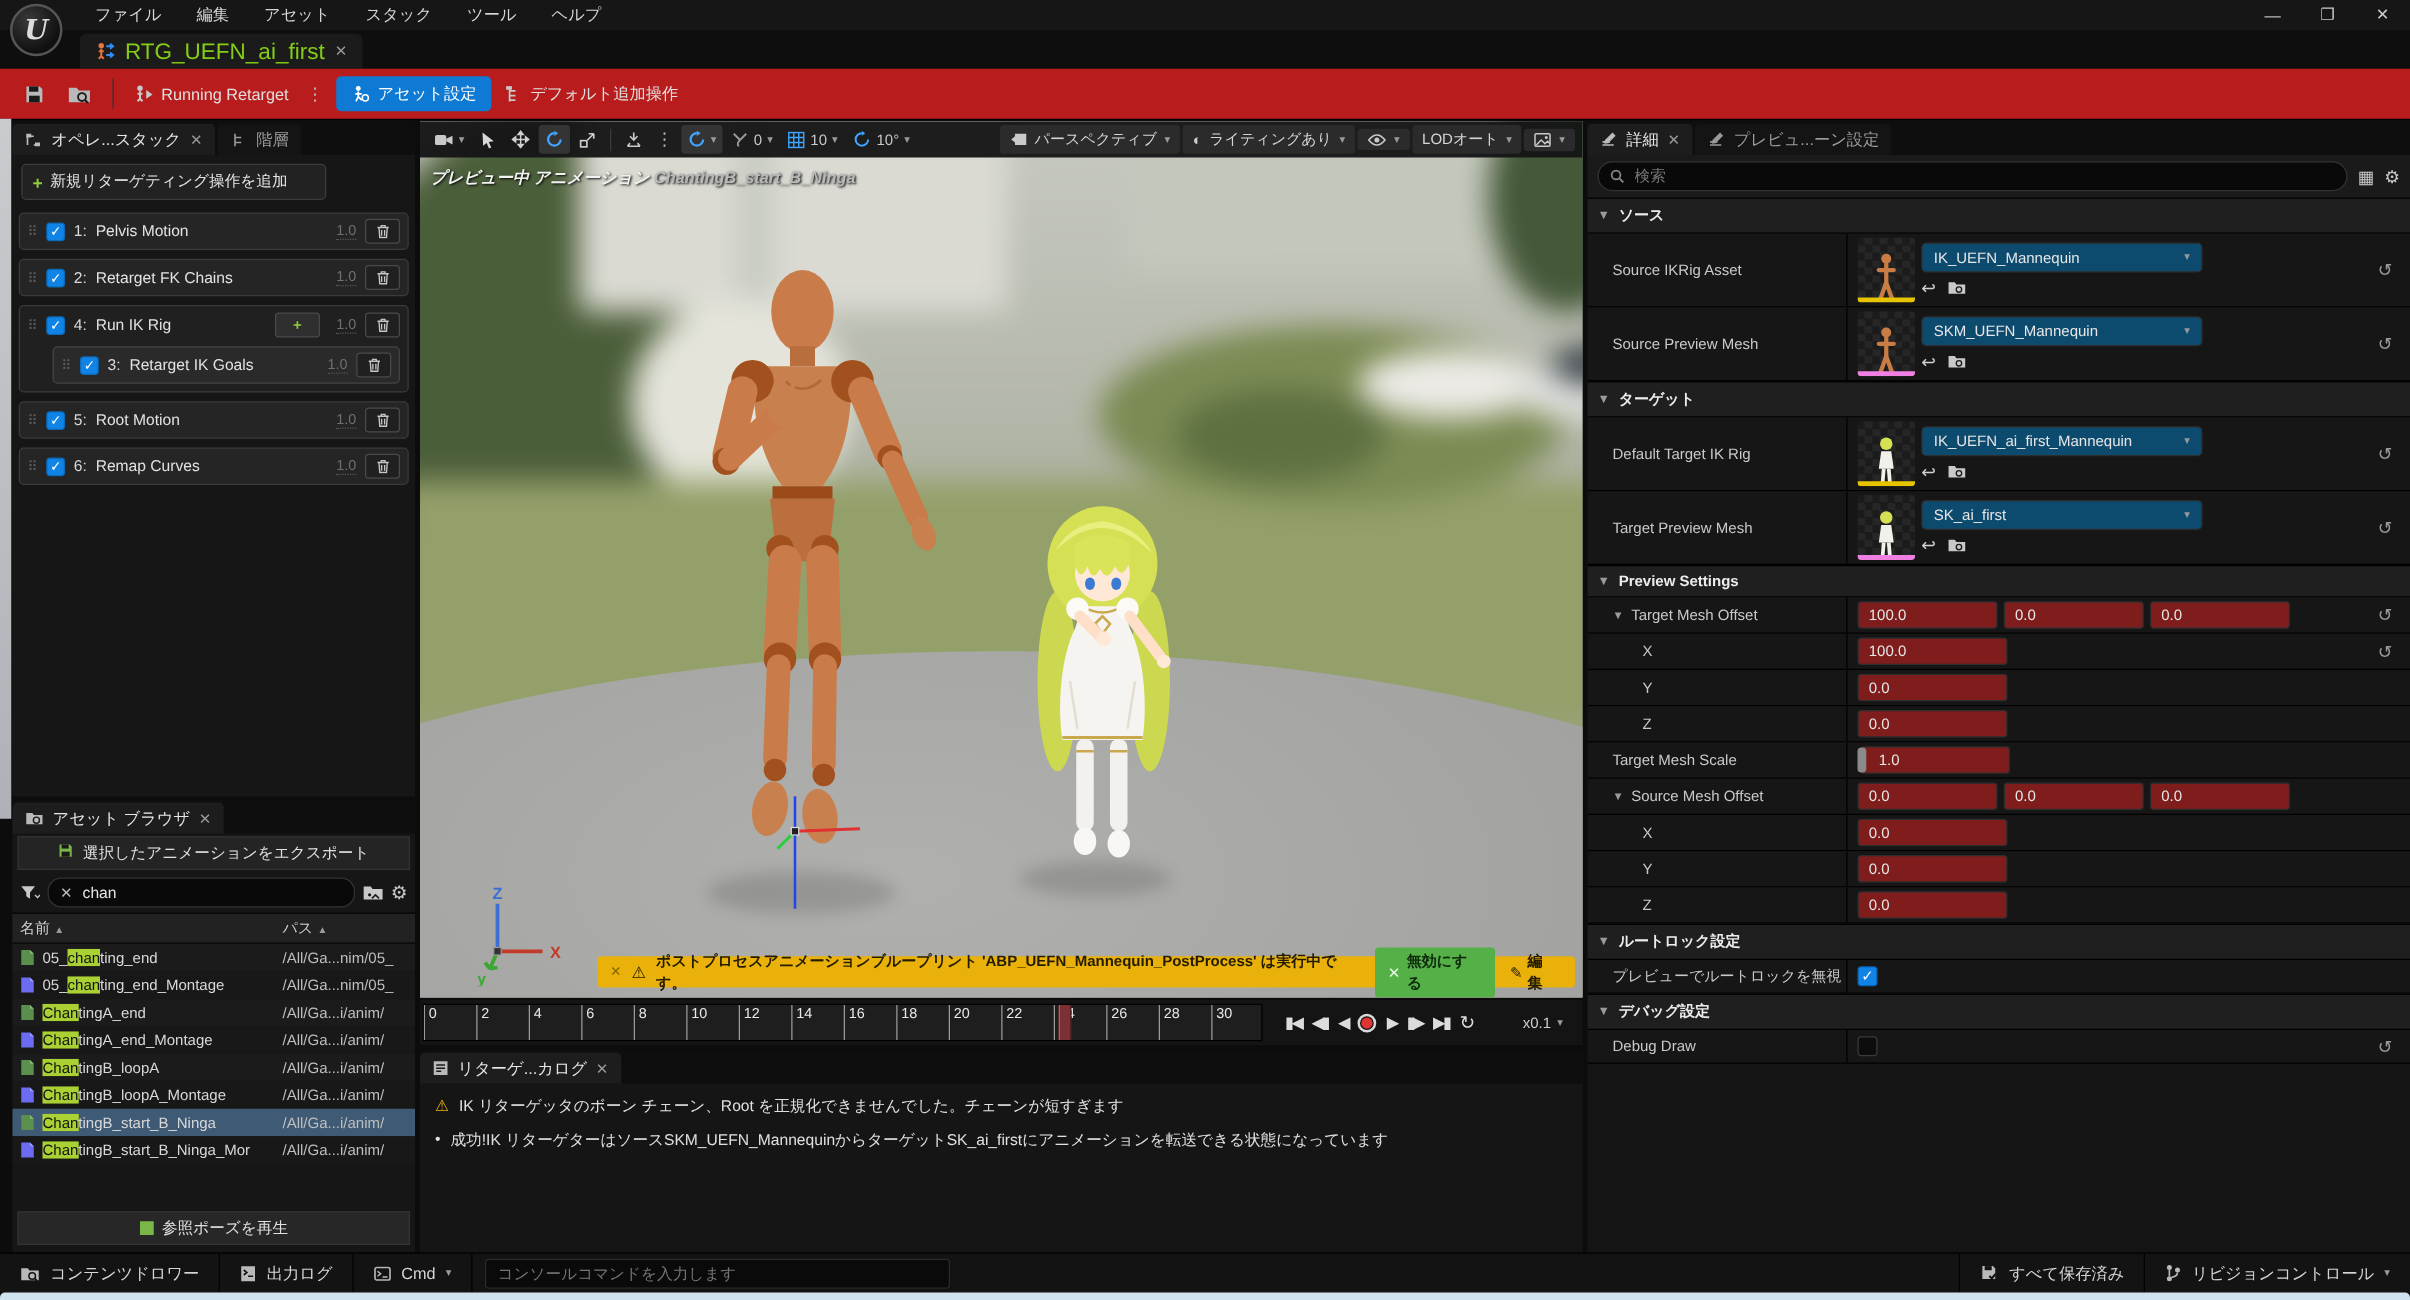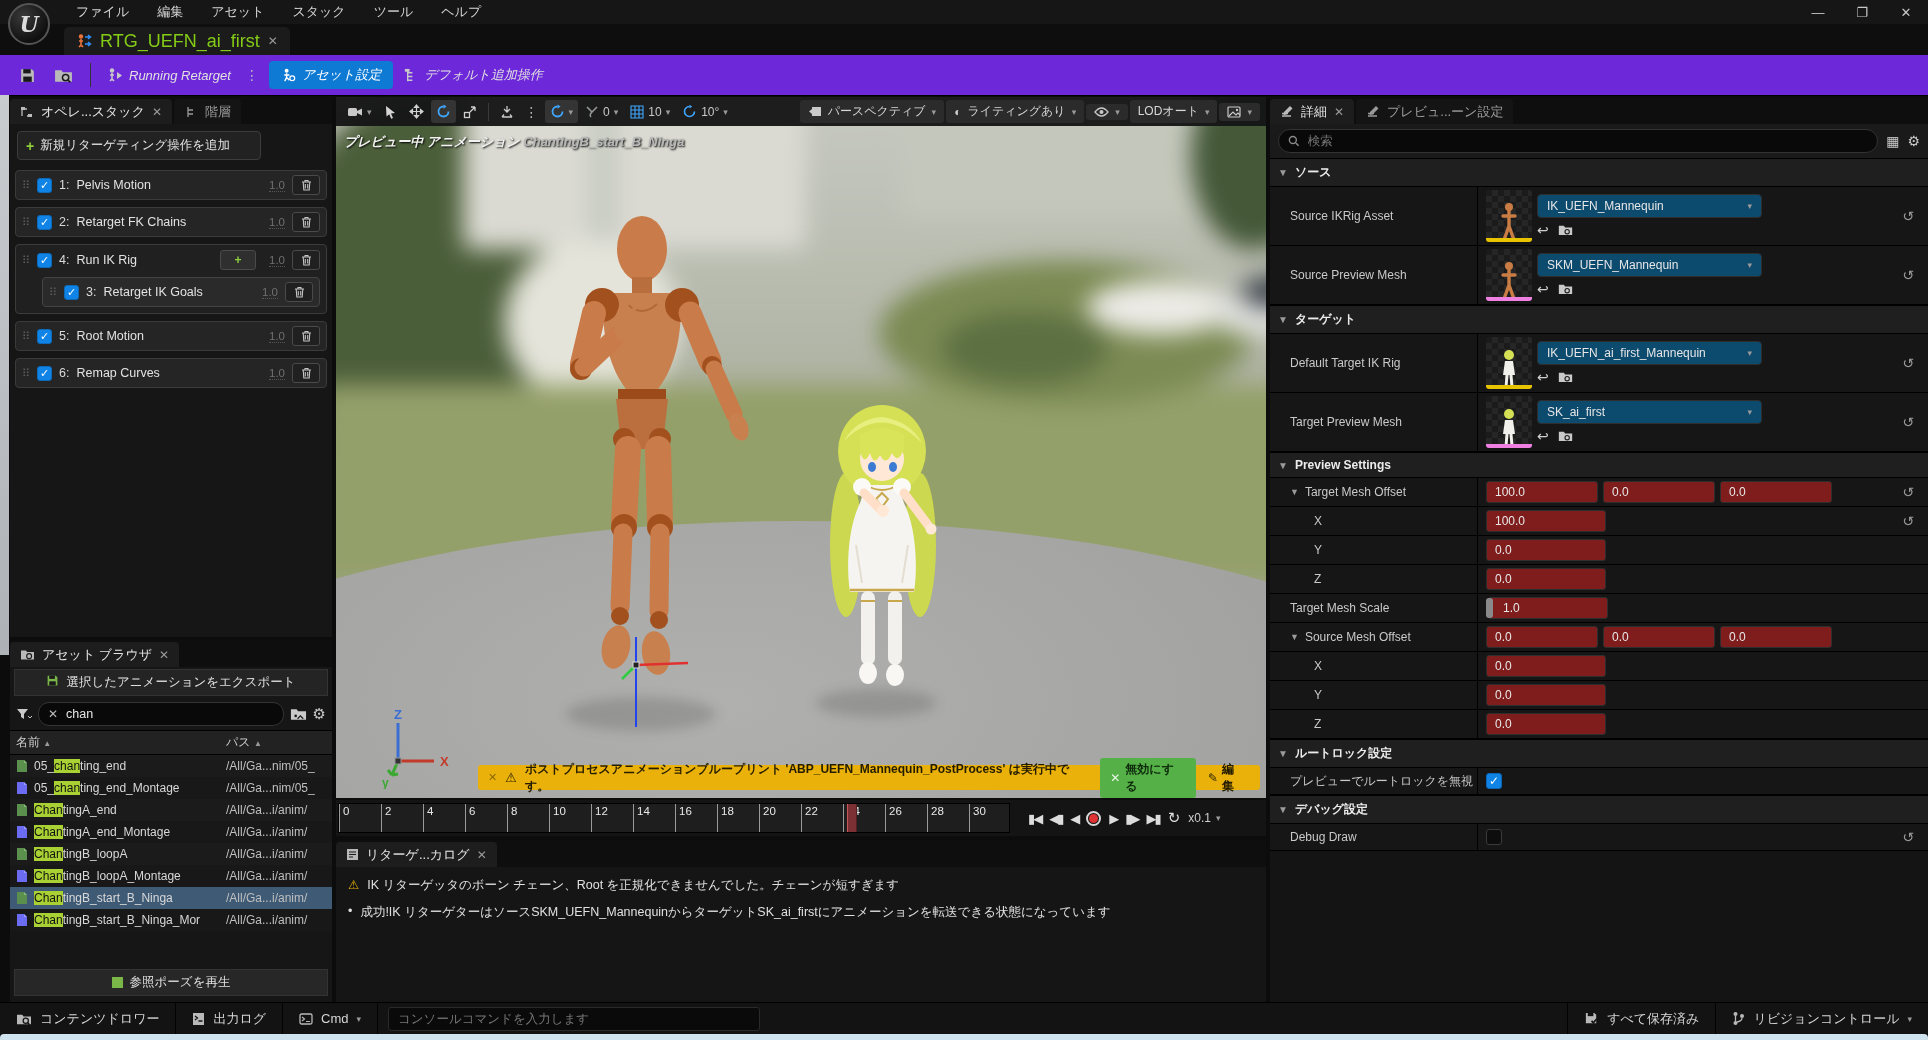--- a/index.html
+++ b/index.html
@@ -10,21 +10,21 @@
   #titlebar{left:0;top:0;width:1928px;height:24px;background:#161616;display:flex;align-items:center;}
   #menubar{display:flex;margin-left:64px;gap:4px;}
   .menu-item{padding:3px 12px;color:#d6d6d6;font-size:13px;cursor:default;}
   #winctl{margin-left:auto;display:flex;}
   .wbtn{width:44px;height:24px;display:flex;align-items:center;justify-content:center;color:#c8c8c8;font-size:13px;}
   #uelogo{left:8px;top:3px;width:42px;height:42px;border-radius:50%;background:radial-gradient(circle at 35% 30%,#3a3a3a,#101010 70%);border:2px solid #555;z-index:20;display:flex;align-items:center;justify-content:center;color:#dcdcdc;font-family:"DejaVu Serif",serif;font-size:22px;font-weight:bold;font-style:italic;}
   #tabrow{left:0;top:24px;width:1928px;height:31px;background:#0e0e0e;display:flex;align-items:flex-end;}
   #doc-tab{margin-left:64px;height:28px;background:#1b1b1b;border-radius:5px 5px 0 0;display:flex;align-items:center;gap:8px;padding:0 12px;min-width:225px;}
   #doc-tab .lbl{color:#84cc16;font-size:18px;}
   .closex{color:#9a9a9a;font-size:12px;margin-left:auto;}
-  #toolbar{left:0;top:55px;width:1928px;height:41px;background:#6d28d9;border-bottom:1px solid #000;display:flex;align-items:center;gap:6px;padding:0 12px;font-style:italic;}
+  #toolbar{left:0;top:55px;width:1928px;height:41px;background:#b91c1c;border-bottom:1px solid #000;display:flex;align-items:center;gap:6px;padding:0 12px;}
   .tb-icon{width:30px;height:28px;display:flex;align-items:center;justify-content:center;border-radius:3px;}
   .tb-sep{width:1px;height:24px;background:#333;margin:0 6px;}
   .tb-group{display:flex;align-items:center;gap:6px;color:#e0e0e0;font-size:13px;padding:0 4px;}
   .pill-btn{display:flex;align-items:center;gap:6px;padding:5px 12px;border-radius:4px;font-size:13px;color:#e8e8e8;background:#2a2a2a;}
   .pill-blue{background:#0e7ad4;color:#fff;}
   .vdots{color:#bbb;font-size:14px;letter-spacing:0;padding:0 4px;}
   
   .ptabs{display:flex;align-items:flex-end;height:27px;background:#0e0e0e;}
   .ptab{height:25px;display:flex;align-items:center;gap:7px;padding:0 10px;font-size:13px;color:#9d9d9d;background:#141414;border-radius:4px 4px 0 0;margin-right:2px;}
   .ptab.active{background:#1d1d1d;color:#e6e6e6;}
@@ -87,21 +87,21 @@
   .charshadow{position:absolute;border-radius:50%;background:rgba(40,40,40,.18);filter:blur(6px);z-index:1;}
   
   #timeline{left:336px;top:800px;width:930px;height:36px;background:#141414;display:flex;align-items:center;}
   #ruler{position:relative;width:672px;height:30px;margin-left:2px;background:#1e1e1e;border:1px solid #000;display:flex;overflow:hidden;}
   .tick{width:42px;border-left:1px solid #9a9a9a;color:#e8e8e8;font-size:11.5px;padding:1px 0 0 3px;flex:none;}
   #playhead{position:absolute;left:508px;top:0;width:10px;height:100%;background:#7c3033;border-left:1px solid #c75555;border-right:1px solid #512022;}
   #transport{display:flex;align-items:center;gap:8px;margin-left:18px;color:#e8e8e8;font-size:13px;}
   .tr-btn{display:flex;align-items:center;color:#dcdcdc;font-size:13px;letter-spacing:-2px;}
   .rec{width:15px;height:15px;border:2px solid #d8d8d8;border-radius:50%;display:flex;align-items:center;justify-content:center;}
   .rec i{width:9px;height:9px;background:#e03434;border-radius:50%;}
-  #speed{margin-left:0;color:#cfcfcf;font-size:12px;display:flex;gap:5px;align-items:center;}
+  #speed{margin-left:30px;color:#cfcfcf;font-size:12px;display:flex;gap:5px;align-items:center;}
   
   #log-panel{left:336px;top:840px;width:930px;height:162px;background:#141414;}
   #log-body{position:absolute;left:0;top:27px;right:0;bottom:0;background:#151515;padding:10px 12px;font-family:"DejaVu Sans Mono","Liberation Mono",monospace;font-size:12.5px;}
   .log-line{display:flex;gap:8px;margin-bottom:10px;color:#e0e0e0;}
   .warn-tri{color:#e8b00a;}
   
   #details{left:1270px;top:97px;width:658px;height:905px;background:#151515;}
   #det-body{position:absolute;left:0;top:27px;right:0;bottom:0;background:#141414;overflow:hidden;}
   .det-search{display:flex;align-items:center;gap:8px;padding:5px 8px;background:#1a1a1a;}
   .sec{background:#1f1f1f;border-top:1px solid #000;border-bottom:1px solid #000;padding:5px 8px;display:flex;gap:7px;align-items:center;color:#ececec;font-weight:bold;font-size:12px;}

